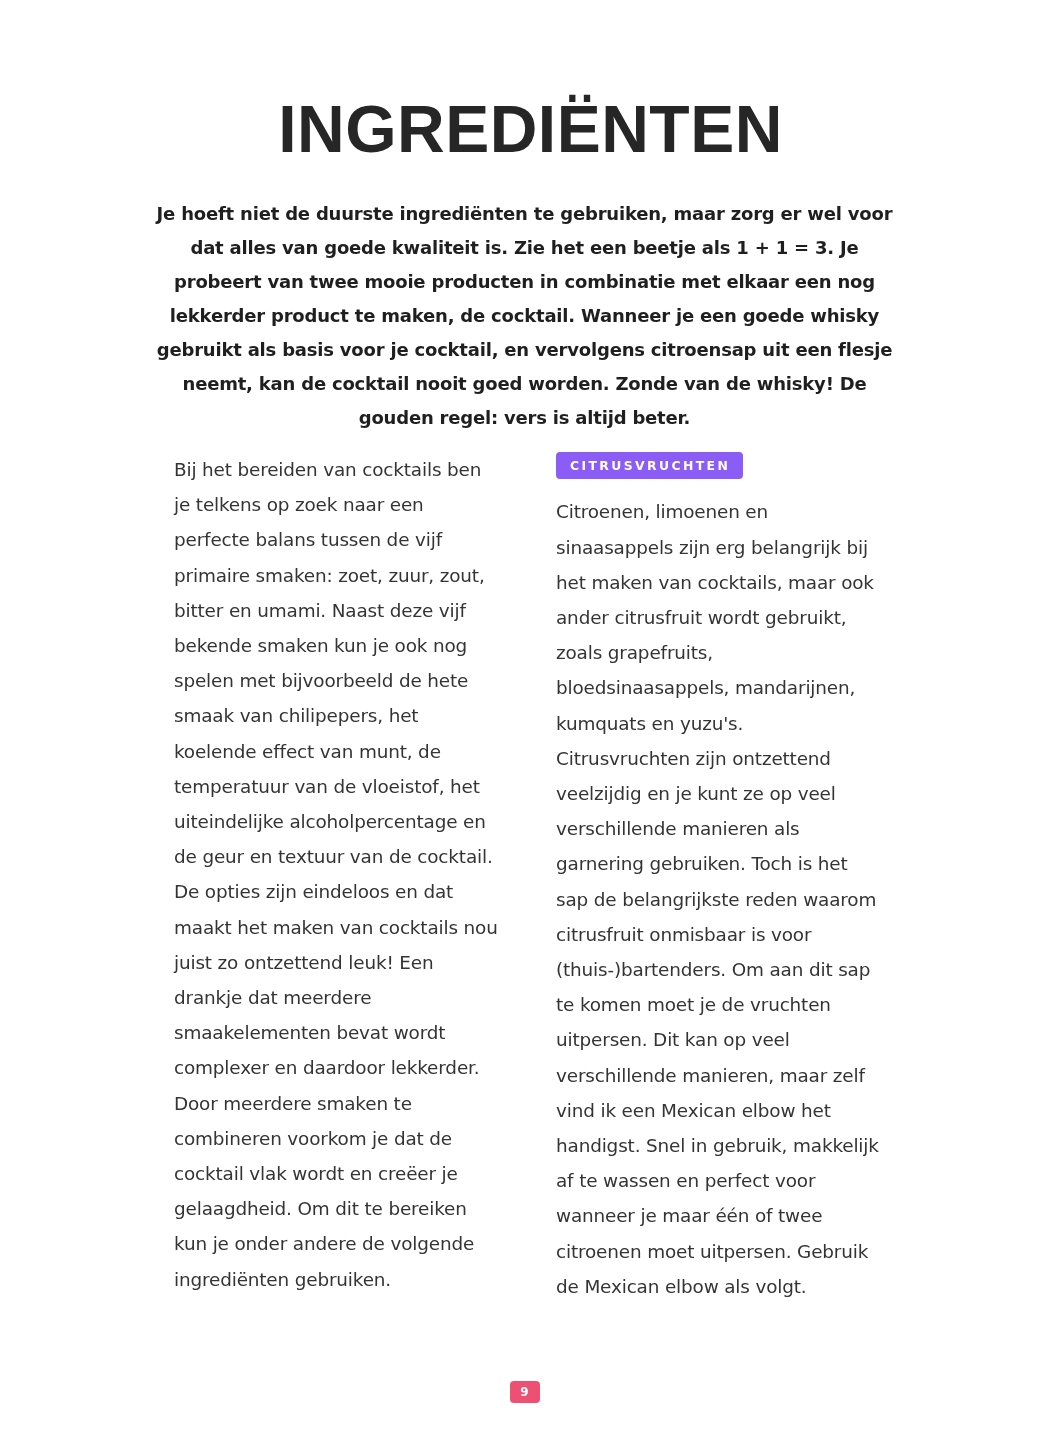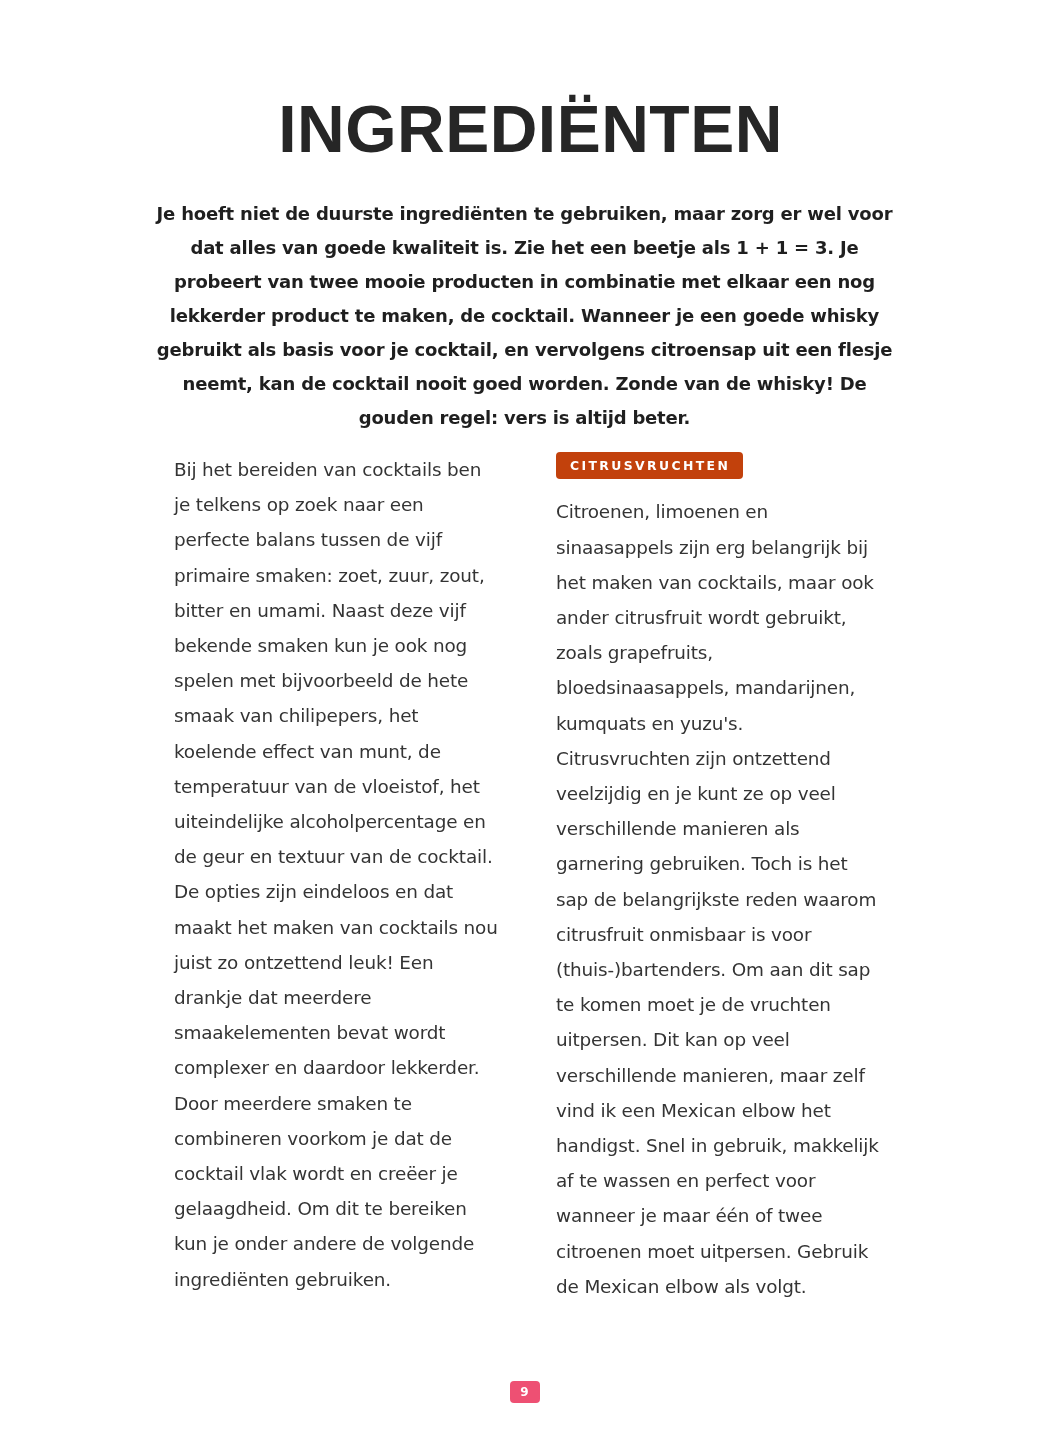--- a/index.html
+++ b/index.html
@@ -79,21 +79,21 @@
     color: #343434;
     letter-spacing: -0.15px;
   }
   .body-text .em {
     margin-top: 44px;
   }
 
   
   .section-badge {
     display: inline-block;
-    background: #c2410c;
+    background: #8b5cf6;
     color: #ffffff;
     font-family: "DejaVu Sans", "Liberation Sans", sans-serif;
     font-weight: 700;
     font-size: 12.4px;
     letter-spacing: 2.4px;
     line-height: 1;
     padding: 8px 13px 7px 14px;
     border-radius: 4px;
     margin: 0 0 15px 0;
     white-space: nowrap;

